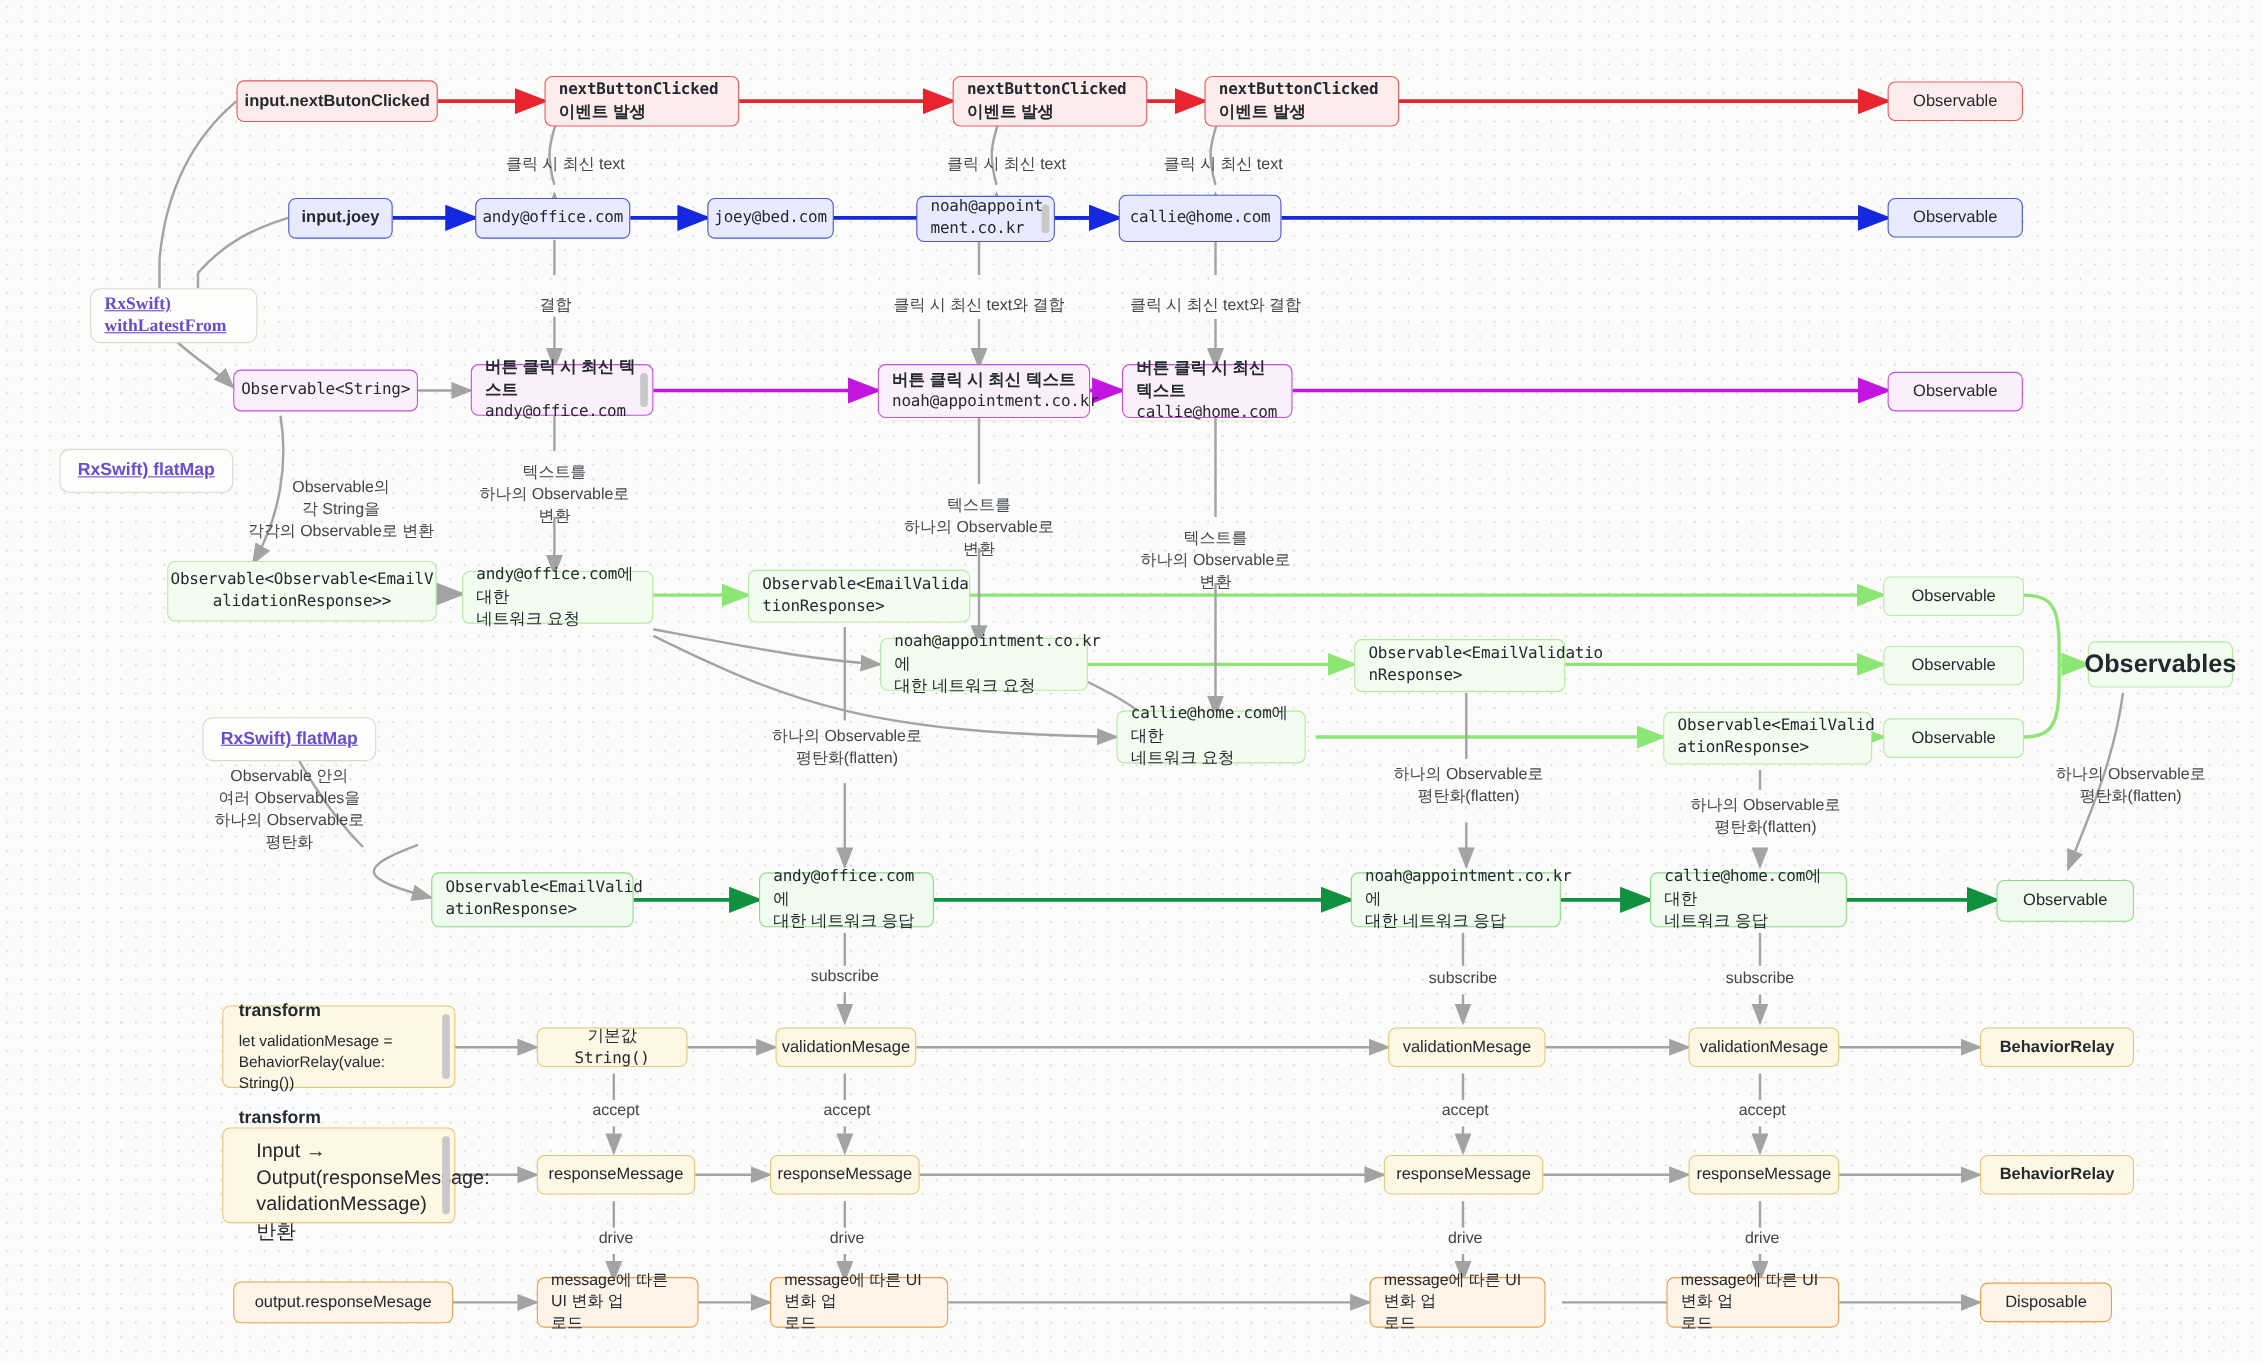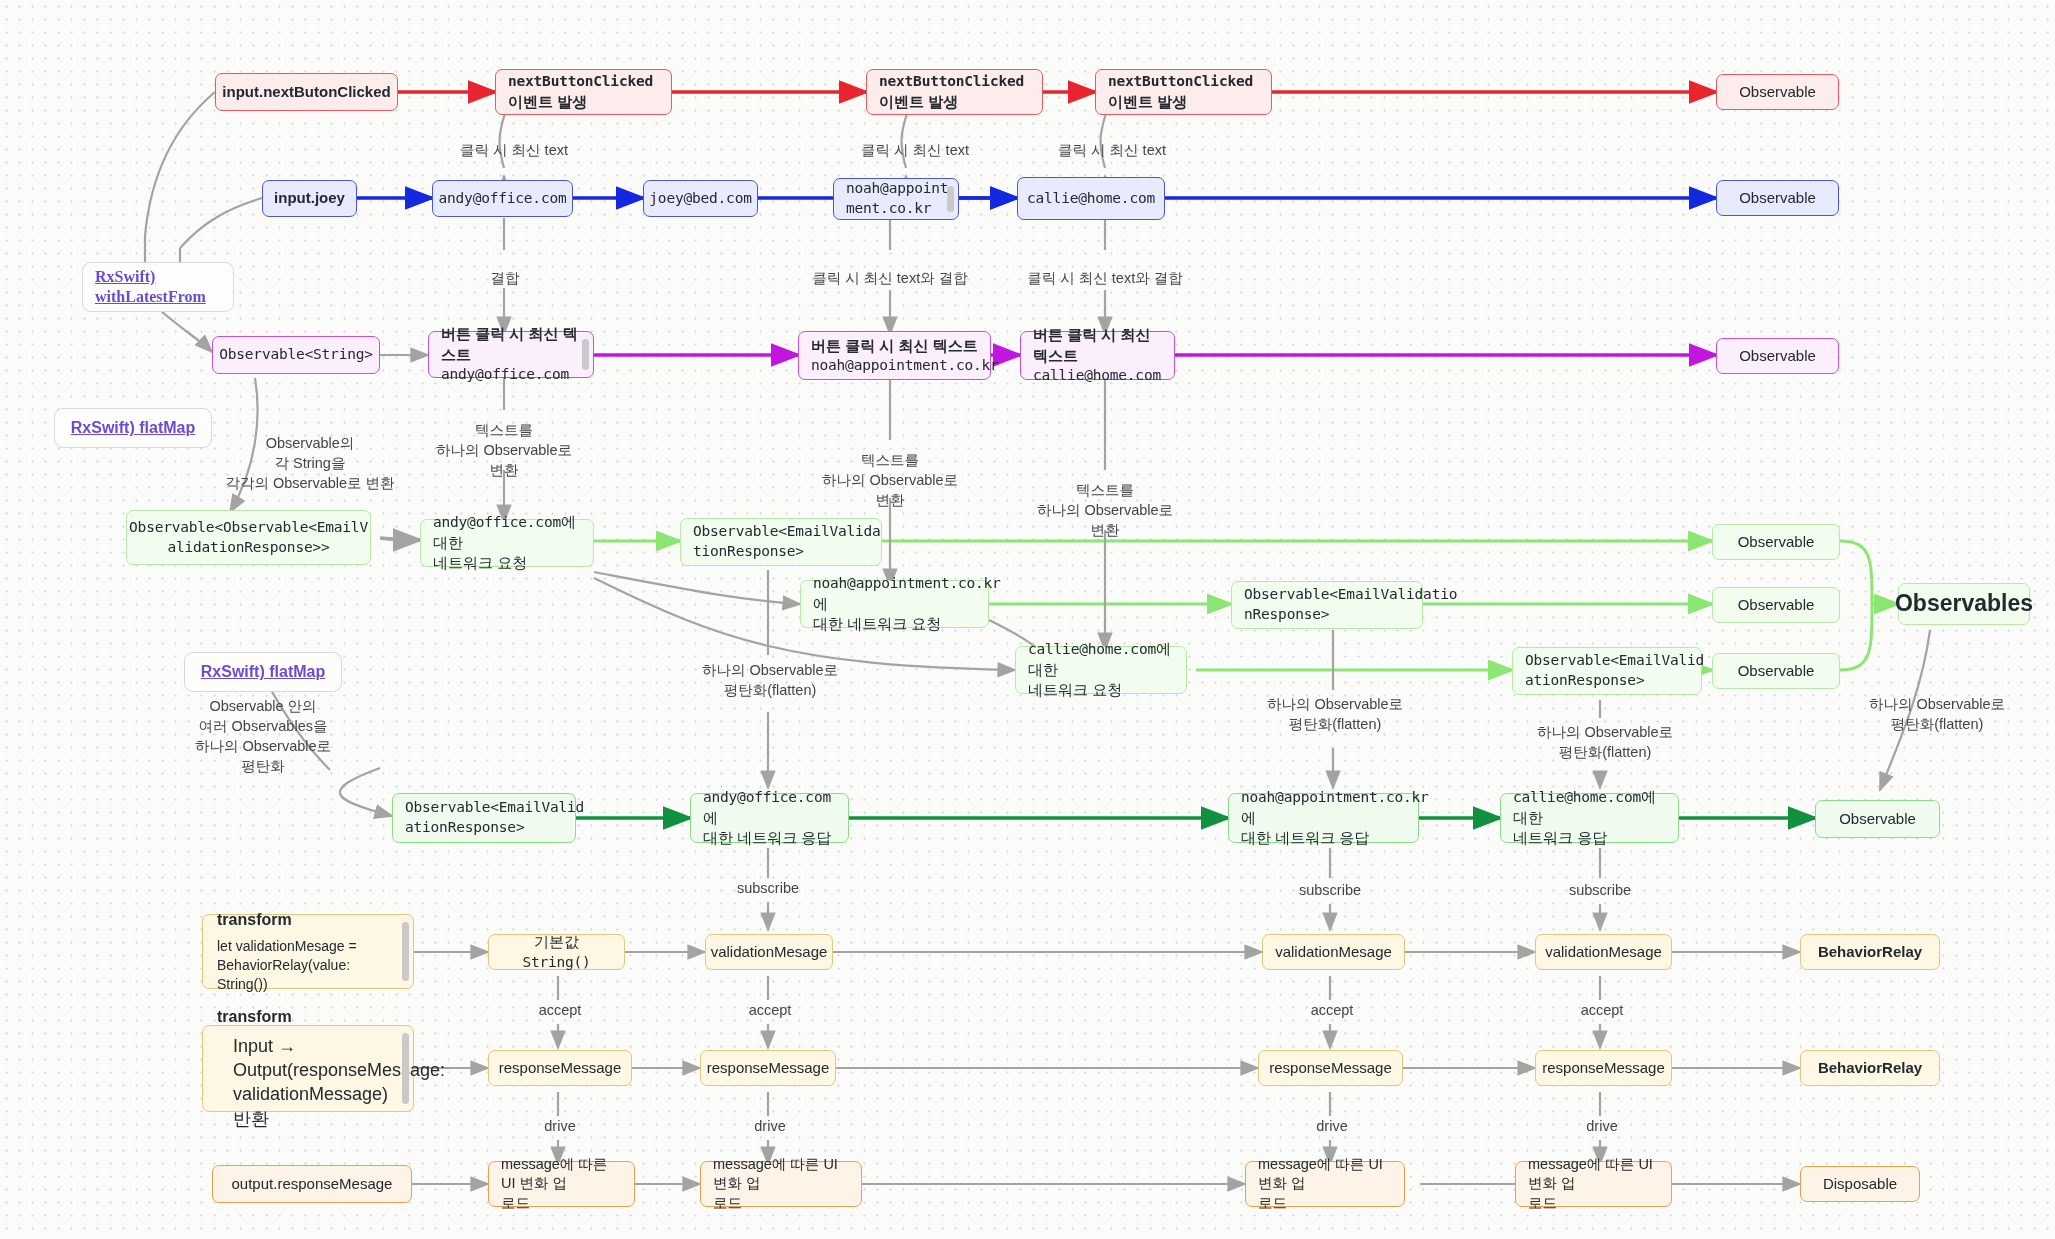--- a/index.html
+++ b/index.html
@@ -277,21 +277,21 @@
   <span class="mono">callie@home.com</span>
 </div>
 <div class="node purple center" style="left:1716px;top:338px;width:123px;height:36px;">
   <span>Observable</span>
 </div>
 
 <div class="lbl" style="left:455px;top:268px;width:100px;">결합</div>
 <div class="lbl" style="left:800px;top:268px;width:180px;">클릭 시 최신 text와 결합</div>
 <div class="lbl" style="left:1015px;top:268px;width:180px;">클릭 시 최신 text와 결합</div>
 
-<div class="node lgreen center" style="left:126px;top:510px;width:245px;height:55px;">
+<div class="node lgreen center" style="left:152px;top:510px;width:245px;height:55px;">
   <span class="mono" style="white-space:pre-line;">Observable&lt;Observable&lt;EmailV
 alidationResponse&gt;&gt;</span>
 </div>
 
 <div class="node lgreen" style="left:420px;top:519px;width:174px;height:48px;">
   <span><span class="mono">andy@office.com</span><span class="kr">에 대한</span></span>
   <span class="kr">네트워크 요청</span>
 </div>
 <div class="node lgreen" style="left:800px;top:580px;width:189px;height:48px;">
   <span><span class="mono">noah@appointment.co.kr</span><span class="kr">에</span></span>

